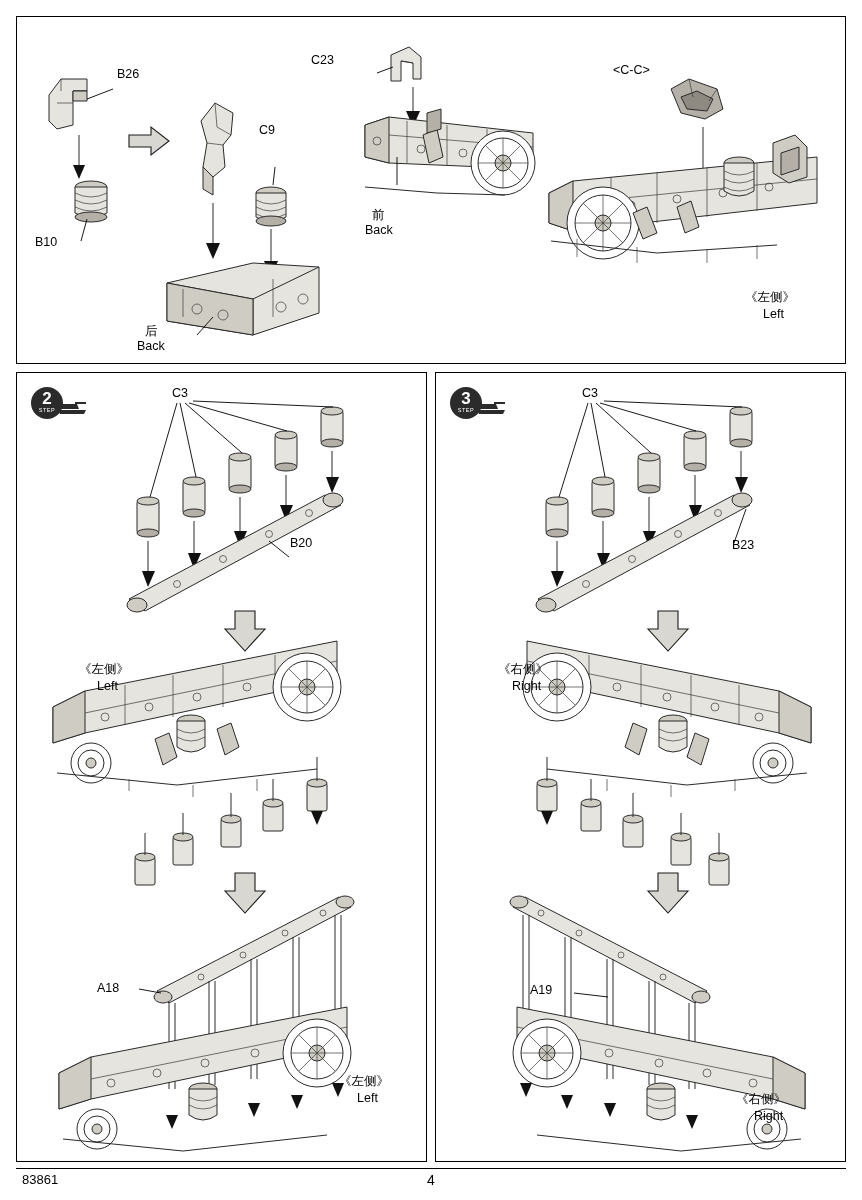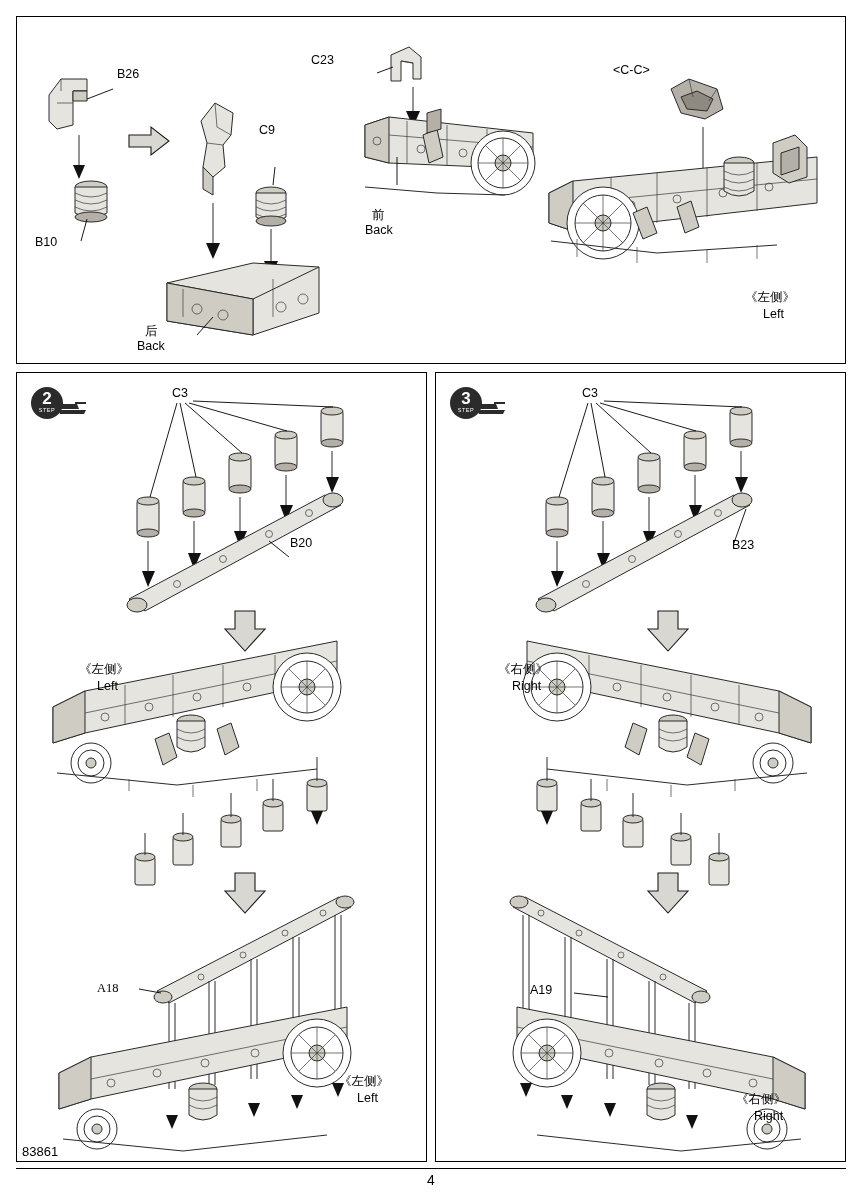--- a/index.html
+++ b/index.html
@@ -86,21 +86,21 @@
     white-space:nowrap;
   }
   .cjk{font-family:"DejaVu Sans", sans-serif;}
 
   
   .footer-line{
     position:absolute;left:16px;top:1168px;width:830px;height:0;
     border-top:1.6px solid #000;
   }
   #footer-code{
-    position:absolute;left:22px;top:1144px;font-size:13px;color:#000;
+    position:absolute;left:22px;top:1172px;font-size:13px;color:#000;
   }
   #footer-page{
     position:absolute;left:0;top:1172px;width:862px;text-align:center;
     font-size:14px;color:#000;
   }
 
   
   svg.art{position:absolute;left:0;top:0;overflow:visible;}
   .ln{fill:none;stroke:#2a2a2a;stroke-width:1;}
   .ln-thin{fill:none;stroke:#3a3a3a;stroke-width:0.7;}
@@ -441,21 +441,21 @@
         <path d="M155 756 L149 742 L161 742 Z" fill="#111"></path>
         <path d="M237 744 L231 730 L243 730 Z" fill="#111"></path>
         <path d="M280 736 L274 722 L286 722 Z" fill="#111"></path>
         <path d="M321 724 L315 710 L327 710 Z" fill="#111"></path>
       </g>
       <path class="leader" d="M122 616 L144 620"></path>
     </svg>
 
     <div class="lbl" style="left:155px;top:13px;">C3</div>
     <div class="lbl" style="left:273px;top:163px;">B20</div>
-    <div class="lbl" style="left:80px;top:608px;font-family:Liberation Serif, serif;">A18</div>
+    <div class="lbl" style="left:80px;top:608px;">A18</div>
     <div class="lbl cjk" style="left:62px;top:288px;">《左侧》</div>
     <div class="lbl" style="left:80px;top:306px;">Left</div>
     <div class="lbl cjk" style="left:322px;top:700px;">《左侧》</div>
     <div class="lbl" style="left:340px;top:718px;">Left</div>
   </div>
 
   <div class="frame" id="panel-step3">
 
     <div class="step-badge" style="left:14px;top:14px;">
       <div class="step-circle">

